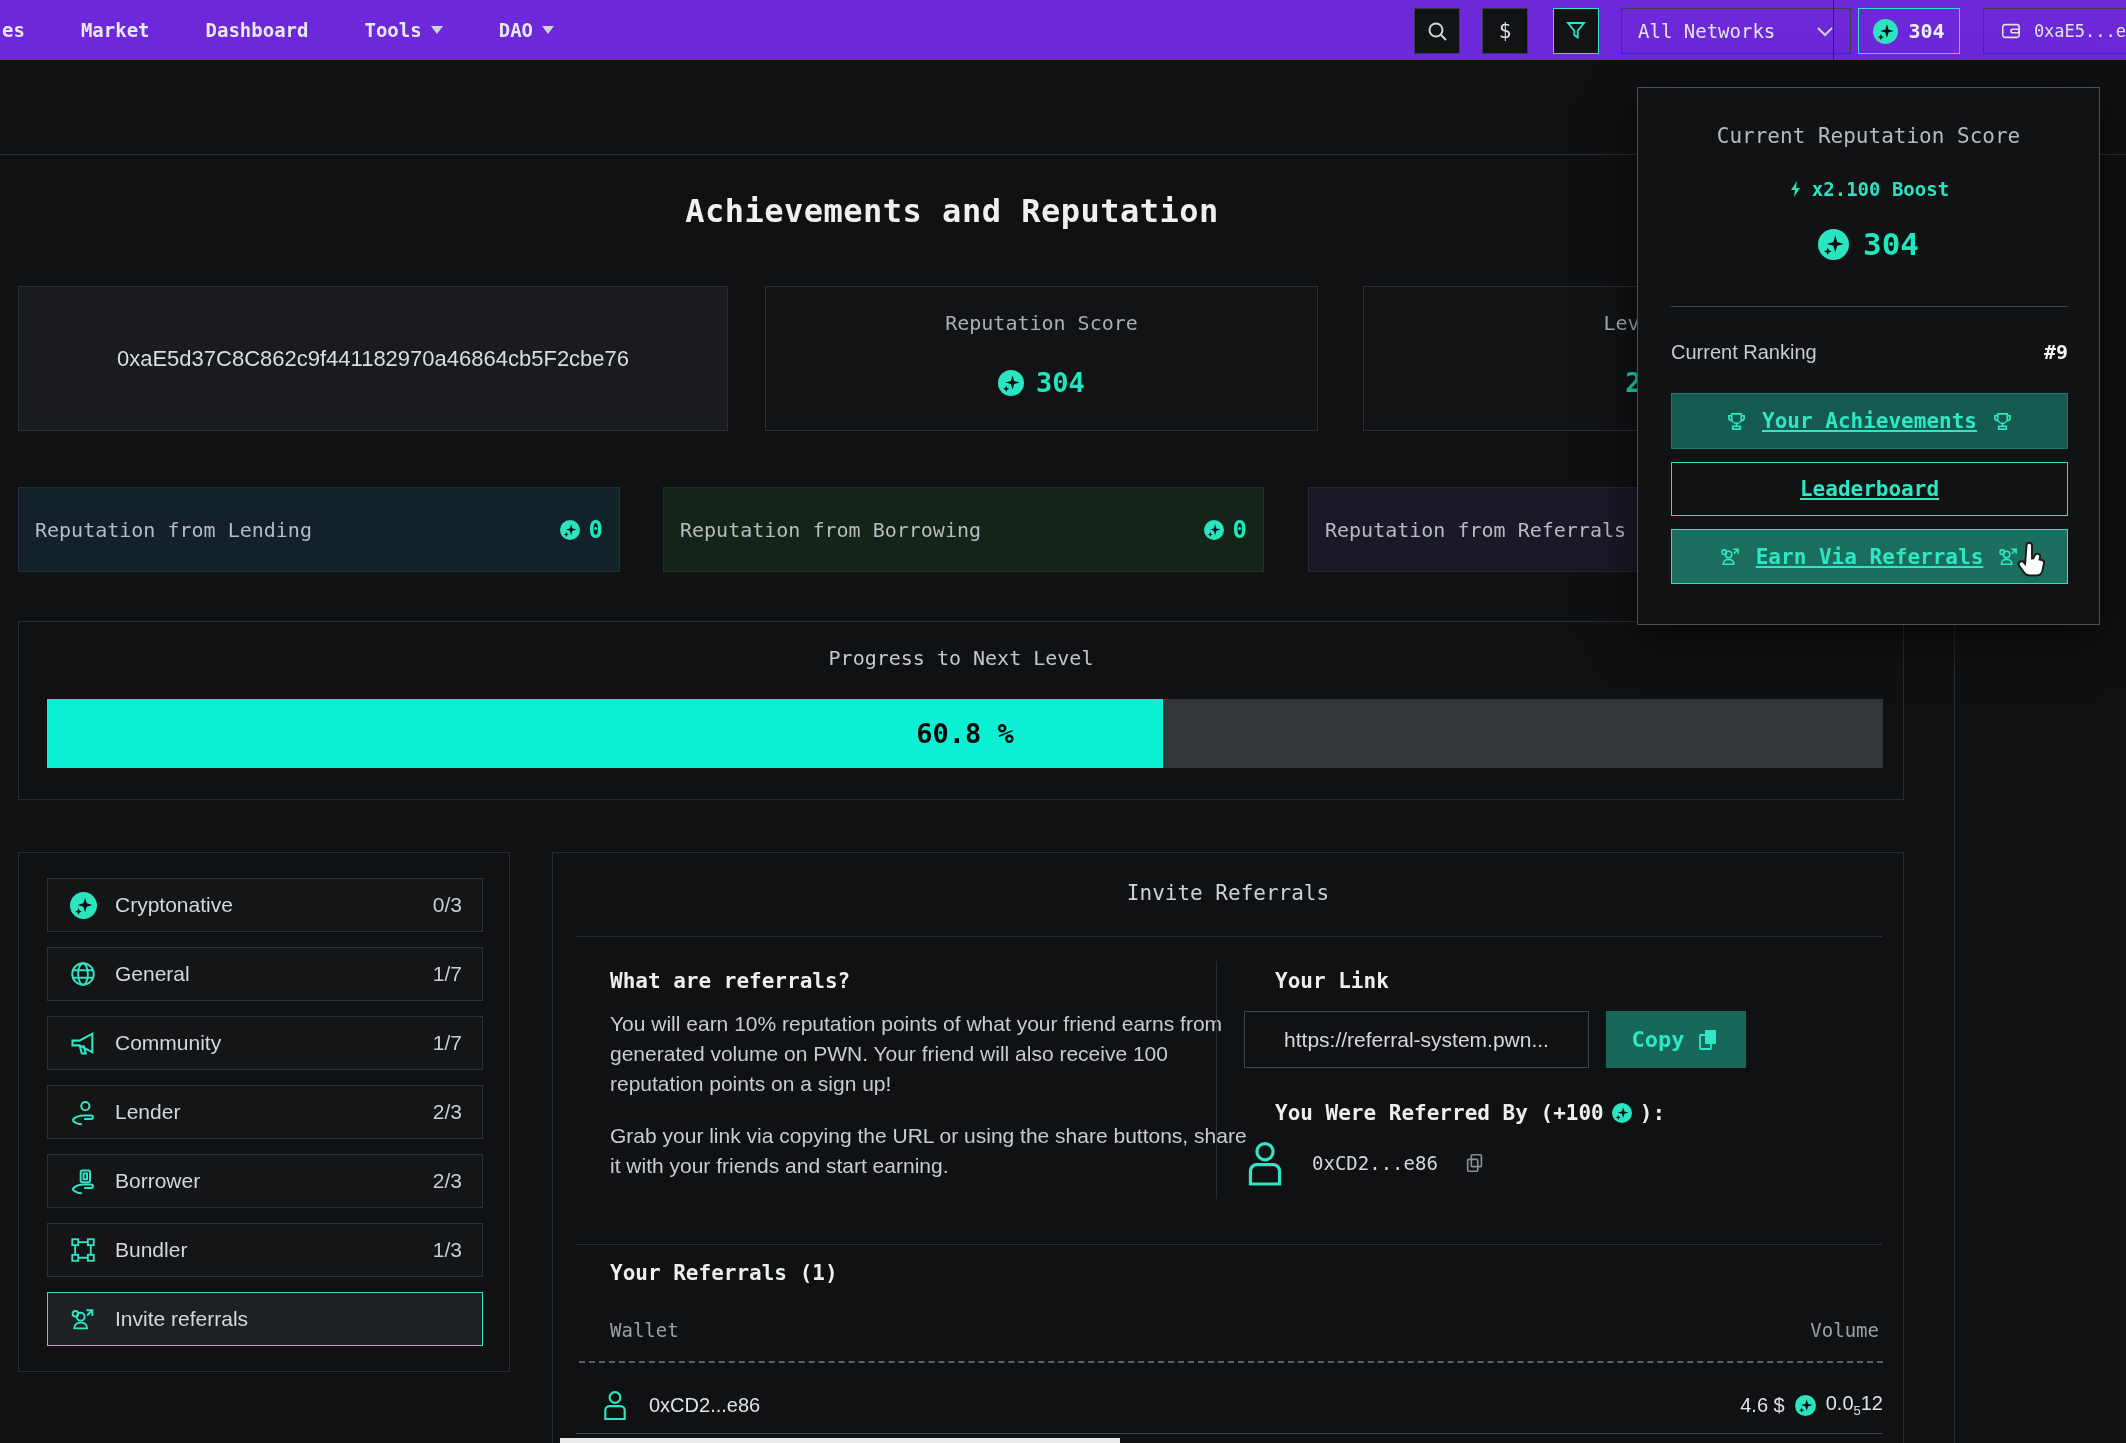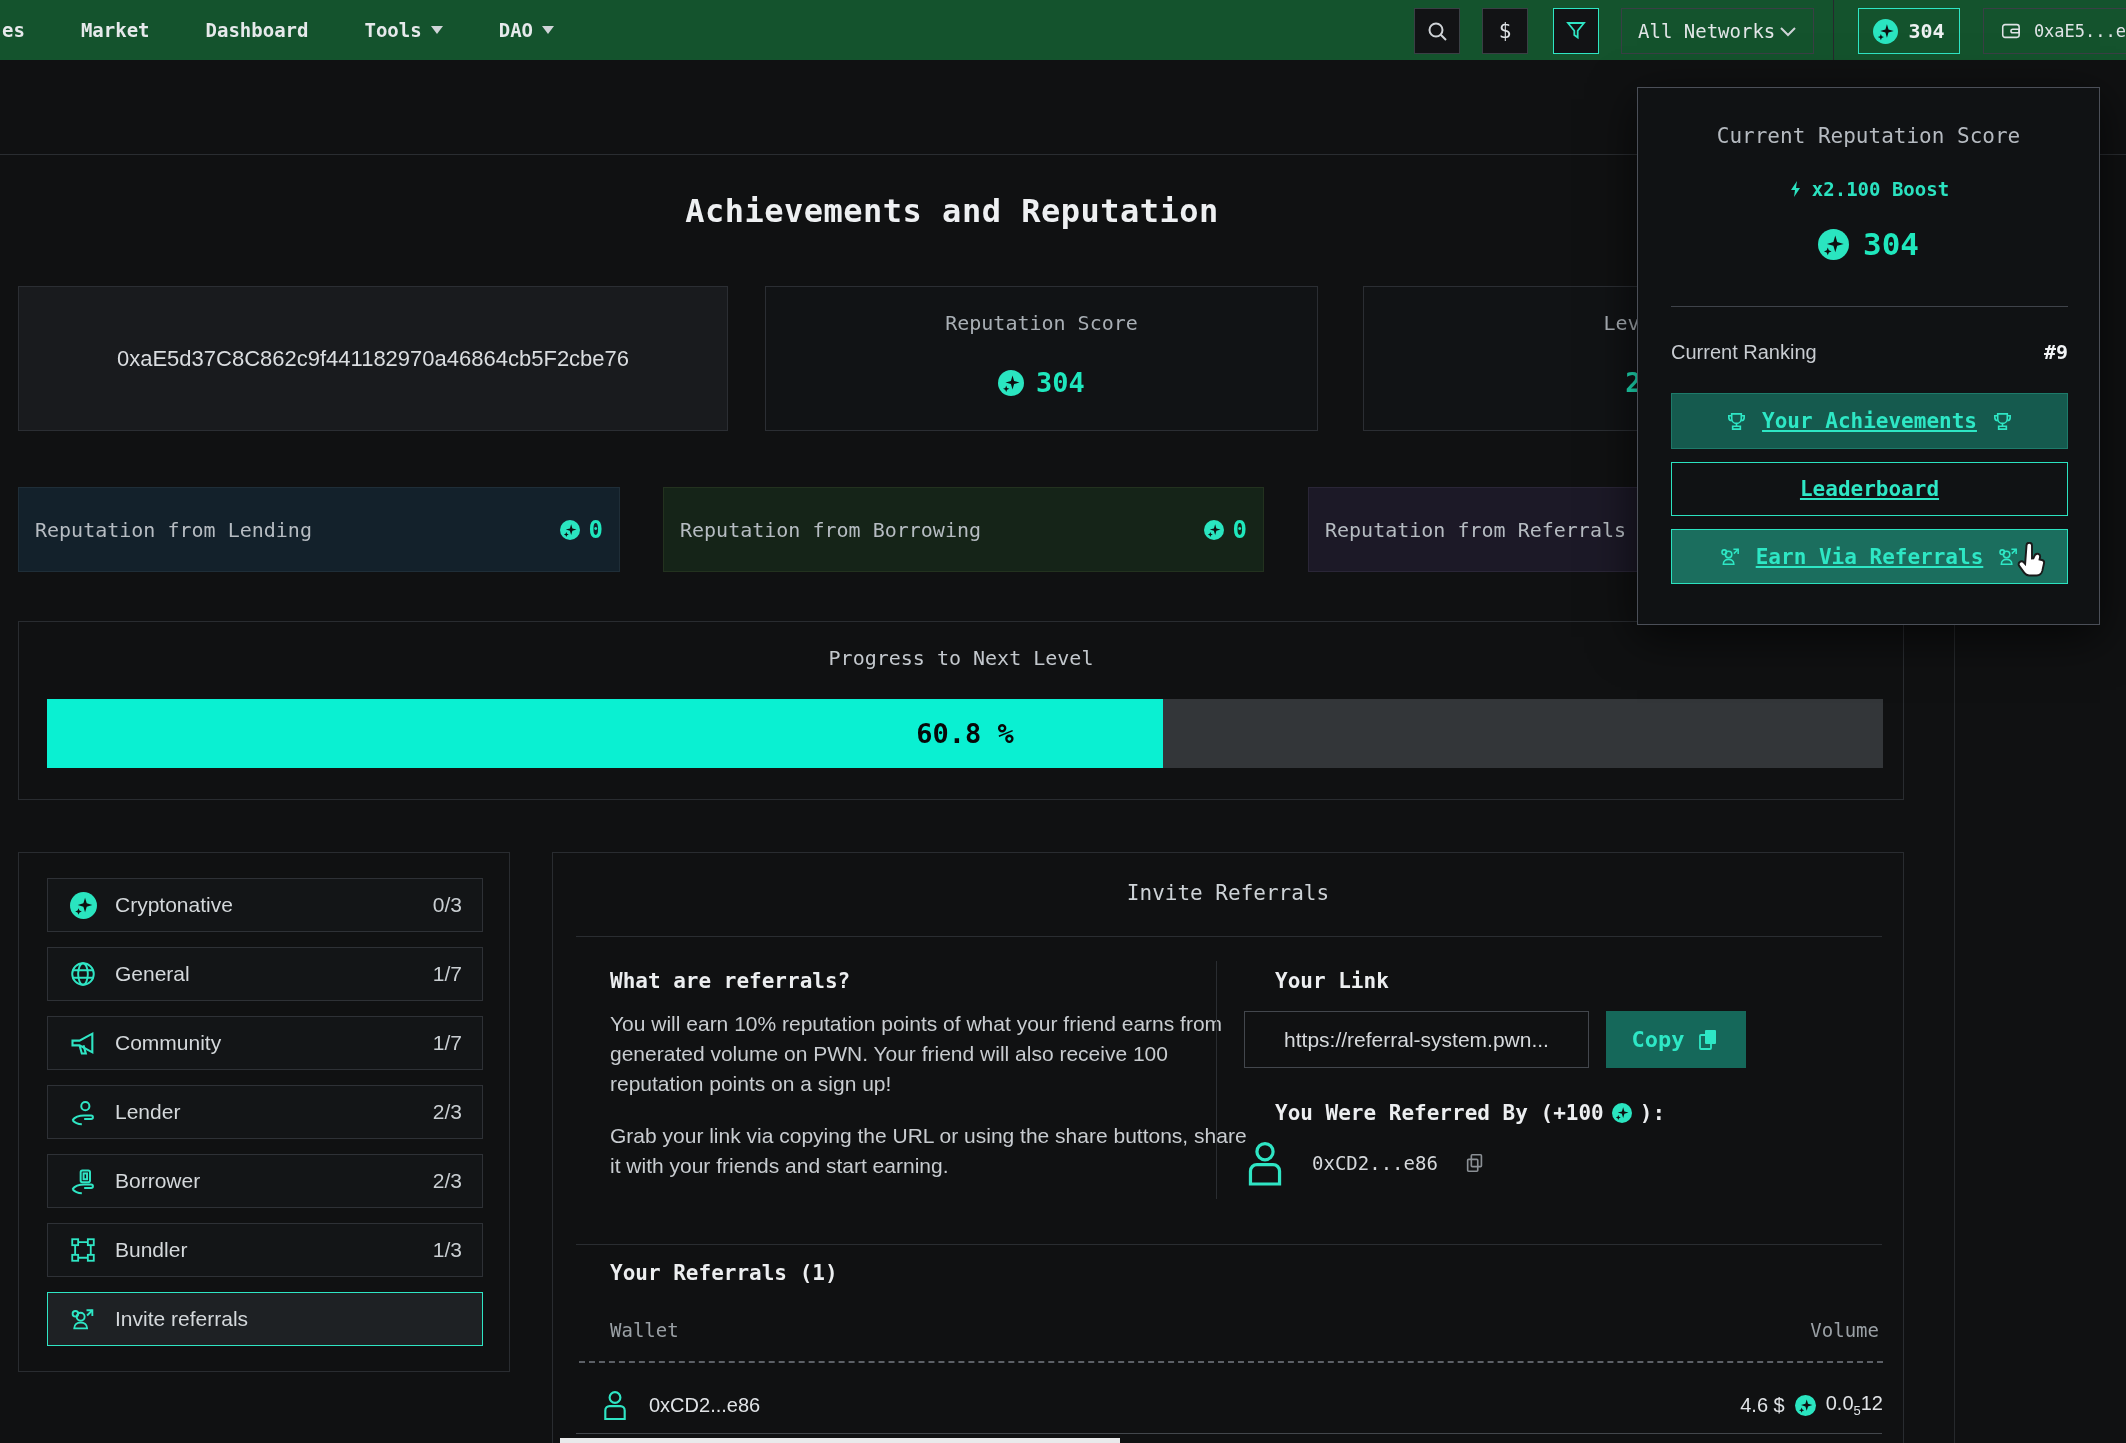--- a/index.html
+++ b/index.html
@@ -6,28 +6,28 @@
   html,body { background:#000; }
   .screen {
     position:relative; width:2126px; height:1443px;
     background:#101112; overflow:hidden;
     font-family:"DejaVu Sans Mono", monospace;
     color:#dfe3e6;
   }
   .abs { position:absolute;margin-left:31px; }
 
   
-  .nav { position:absolute; left:0; top:0; width:2126px; height:60px; background:#14532d; }
+  .nav { position:absolute; left:0; top:0; width:2126px; height:60px; background:#6d28d9; }
   .nav-left { position:absolute; left:2px; top:0; height:60px; display:flex; align-items:center; gap:56px; }
   .nav-item { font-size:19px; font-weight:bold; color:#e6e9eb; display:flex; align-items:center; gap:9px; cursor:pointer; }
   .caret { width:0; height:0; border-left:6px solid transparent; border-right:6px solid transparent; border-top:8px solid #d0d4d8; }
   .icon-btn { position:absolute; top:8px; width:46px; height:46px; border:1px solid #3a3f45; background:#121315;
               display:flex; align-items:center; justify-content:center; font-size:21px; color:#dfe3e6; }
   .icon-btn.teal { border-color:#2fe5c4; }
-  .net-select { position:absolute; left:1621px; top:8px; width:193px; height:46px; border:1px solid #3a3f45;
+  .net-select { position:absolute; left:1621px; top:8px; width:230px; height:46px; border:1px solid #3a3f45;
                 display:flex; align-items:center; justify-content:space-between; padding:0 16px; font-size:19px; color:#e3e6e8; }
   .nav-sep { position:absolute; left:1833px; top:0; width:1px; height:60px; background:#26292d; }
   .rep-badge { position:absolute; left:1858px; top:8px; width:102px; height:46px; border:1.5px solid #2fe5c4;
                display:flex; align-items:center; justify-content:center; gap:10px; font-size:20px; font-weight:bold; color:#eef1f2; }
   .wallet-btn { position:absolute; left:1983px; top:8px; width:160px; height:46px; border:1px solid #3a3f45;
                 display:flex; align-items:center; gap:12px; padding:0 16px; font-size:17px; color:#e0e4e7; }
 
   .page-divider { position:absolute; left:0; top:154px; width:2126px; height:1px; background:#2a2d31; }
   .right-vline  { position:absolute; left:1954px; top:154px; width:1px; height:1289px; background:#26292c; }
 

